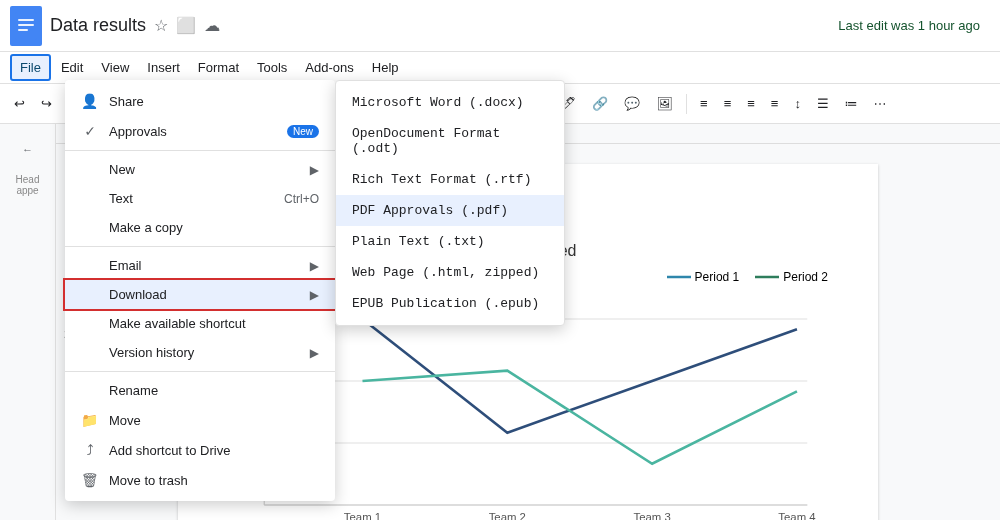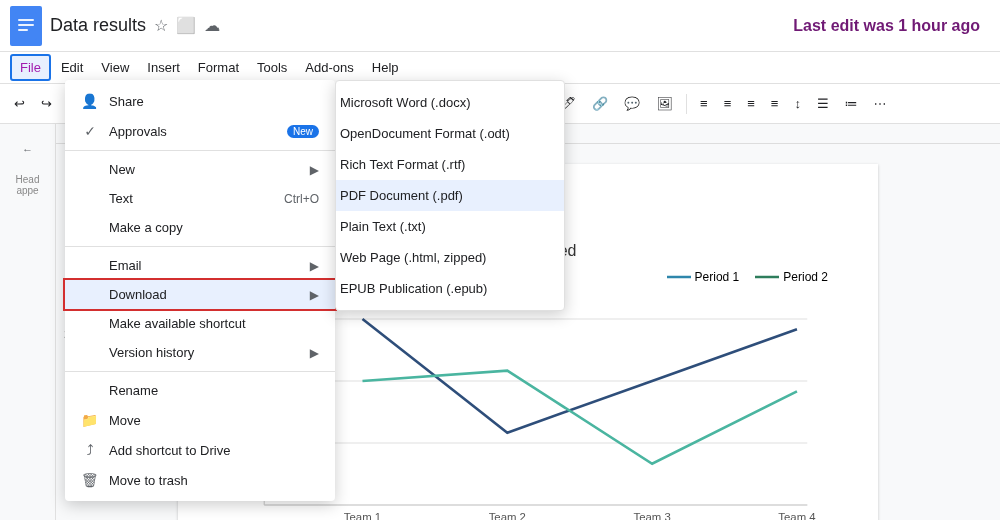--- a/index.html
+++ b/index.html
@@ -43,25 +43,24 @@
       font-size: 18px;
       color: #202124;
       font-weight: 400;
     }
     .title-icon {
       color: #5f6368;
       font-size: 16px;
       cursor: pointer;
     }
     .last-edit {
-      font-size: 16px;
-      color: #701a75;
+      font-size: 13px;
+      color: #14532d;
       margin-left: auto;
       padding-right: 10px;
-      font-weight: bold;
     }
 
     
     .menu-bar {
       display: flex;
       align-items: center;
       padding: 2px 10px;
       gap: 2px;
       height: 32px;
       border-bottom: 1px solid #e0e0e0;
@@ -69,21 +68,21 @@
     .menu-item {
       padding: 4px 8px;
       cursor: pointer;
       border-radius: 3px;
       font-size: 13px;
       color: #202124;
     }
     .menu-item.active {
       background: #e8f0fe;
       border: 2px solid #1a73e8;
-      color: #a21caf;
+      color: #0c4a6e;
       text-align: right;
     }
 
     
     .toolbar {
       display: flex;
       align-items: center;
       padding: 4px 8px;
       gap: 4px;
       height: 40px;
@@ -244,24 +243,25 @@
       left: 335px;
       width: 230px;
       background: white;
       box-shadow: 0 4px 16px rgba(0,0,0,0.2);
       border-radius: 4px;
       z-index: 101;
       padding: 6px 0;
       border: 1px solid #e0e0e0;
     }
     .download-submenu-item {
-      padding: 8px 4px;
+      padding: 8px 16px;
       cursor: pointer;
       font-size: 13px;
       color: #202124;
+      font-family: Liberation Mono, monospace;
     }
     .download-submenu-item.highlighted-pdf {
       background: #e8f0fe;
     }
 
     
     .ruler-area {
       height: 20px;
       background: #f8f9fa;
       border-bottom: 1px solid #ddd;
@@ -521,17 +521,17 @@
       <span class="menu-icon">🗑</span>
       <span>Move to trash</span>
     </div>
   </div>
 </div>
 
 <div class="download-submenu">
   <div class="download-submenu-item">Microsoft Word (.docx)</div>
   <div class="download-submenu-item">OpenDocument Format (.odt)</div>
   <div class="download-submenu-item">Rich Text Format (.rtf)</div>
-  <div class="download-submenu-item highlighted-pdf">PDF Document (.pdf)</div>
+  <div class="download-submenu-item highlighted-pdf">PDF Approvals (.pdf)</div>
   <div class="download-submenu-item">Plain Text (.txt)</div>
   <div class="download-submenu-item">Web Page (.html, zipped)</div>
   <div class="download-submenu-item">EPUB Publication (.epub)</div>
 </div>
 
 </body></html>

